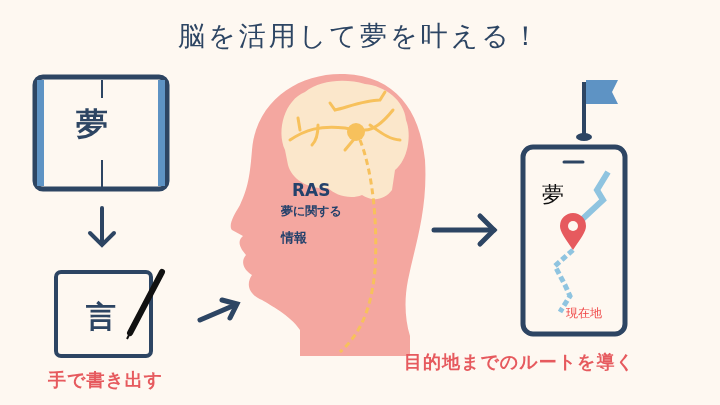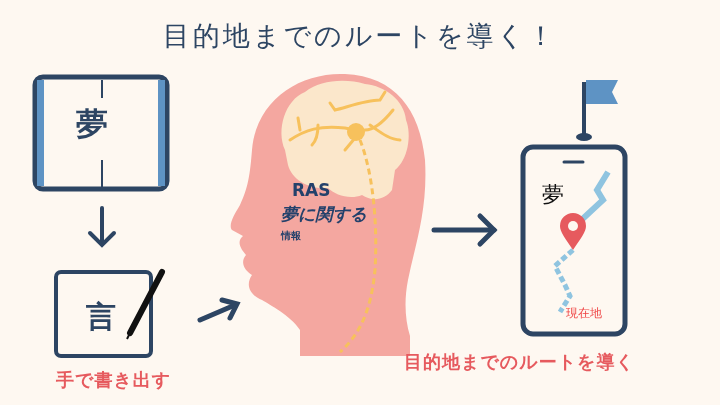--- a/index.html
+++ b/index.html
@@ -6,21 +6,21 @@
   body { width:720px; height:405px; background:#fef8f1; position:relative; overflow:hidden; font-family:"DejaVu Sans", sans-serif; }
   .abs { position:absolute; }
   .title { left:0; width:720px; top:18px; text-align:center; font-size:27px; color:#2d4563; letter-spacing:3px; font-family:"DejaVu Sans", sans-serif; }
   .label-red { color:#e65a5e; font-weight:bold; font-size:18px; letter-spacing:1px; }
   .brain-text { color:#24416b; font-weight:bold; }
   svg { position:absolute; left:0; top:0; }
 </style>
 </head>
 <body>
 
-<div class="abs title">目的地までのルートを導く！</div>
+<div class="abs title">脳を活用して夢を叶える！</div>
 
 <svg width="720" height="405" viewBox="0 0 720 405">
 
   <g>
     <rect x="35" y="77" width="132" height="112" rx="8" fill="#fef8f1" stroke="#2d4563" stroke-width="5"></rect>
     <rect x="37" y="80" width="7" height="106" fill="#5e93c4"></rect>
     <rect x="158" y="80" width="7" height="106" fill="#5e93c4"></rect>
     <line x1="102" y1="80" x2="102" y2="98" stroke="#2d4563" stroke-width="2"></line>
     <line x1="102" y1="160" x2="102" y2="188" stroke="#2d4563" stroke-width="2"></line>
   </g>
@@ -77,22 +77,22 @@
     <line x1="564" y1="162" x2="583" y2="162" stroke="#2d4563" stroke-width="3" stroke-linecap="round"></line>
     <polyline points="608,172 597,190 603,200 590,212 575,226" stroke="#8fc4e0" stroke-width="6" fill="none"></polyline>
     <polyline points="573,250 555,266 565,285 570,296 560,312" stroke="#8fc4e0" stroke-width="5" fill="none" stroke-dasharray="6 3"></polyline>
     <path d="M573,250 C565,238 560,232 560,226 A13,13 0 0,1 586,226 C586,232 581,238 573,250 Z" fill="#e65a5e"></path>
     <circle cx="573" cy="226" r="5" fill="#fef8f1"></circle>
   </g>
 </svg>
 
 <div class="abs" style="left:76px; top:103px; font-size:32px; font-weight:bold; color:#2d4563;">夢</div>
 <div class="abs" style="left:86px; top:297px; font-size:30px; font-weight:bold; color:#2d4563;">言</div>
-<div class="abs label-red" style="left:48px; top:368px;margin-left:8px;">手で書き出す</div>
+<div class="abs label-red" style="left:48px; top:368px;">手で書き出す</div>
 
 <div class="abs brain-text" style="left:292px; top:180px; font-size:17px;">RAS</div>
-<div class="abs brain-text" style="left:281px; top:203px; font-size:17px;font-style:italic;">夢に関する</div>
-<div class="abs brain-text" style="left:281px; top:229px; font-size:10px;">情報</div>
+<div class="abs brain-text" style="left:281px; top:203px; font-size:12px;">夢に関する</div>
+<div class="abs brain-text" style="left:281px; top:229px; font-size:13px;">情報</div>
 
 <div class="abs" style="left:542px; top:180px; font-size:22px; color:#111;">夢</div>
 <div class="abs" style="left:566px; top:305px; font-size:12px; color:#ef4444;">現在地</div>
 
 <div class="abs label-red" style="left:404px; top:350px;">目的地までのルートを導く</div>
 
 </body></html>

